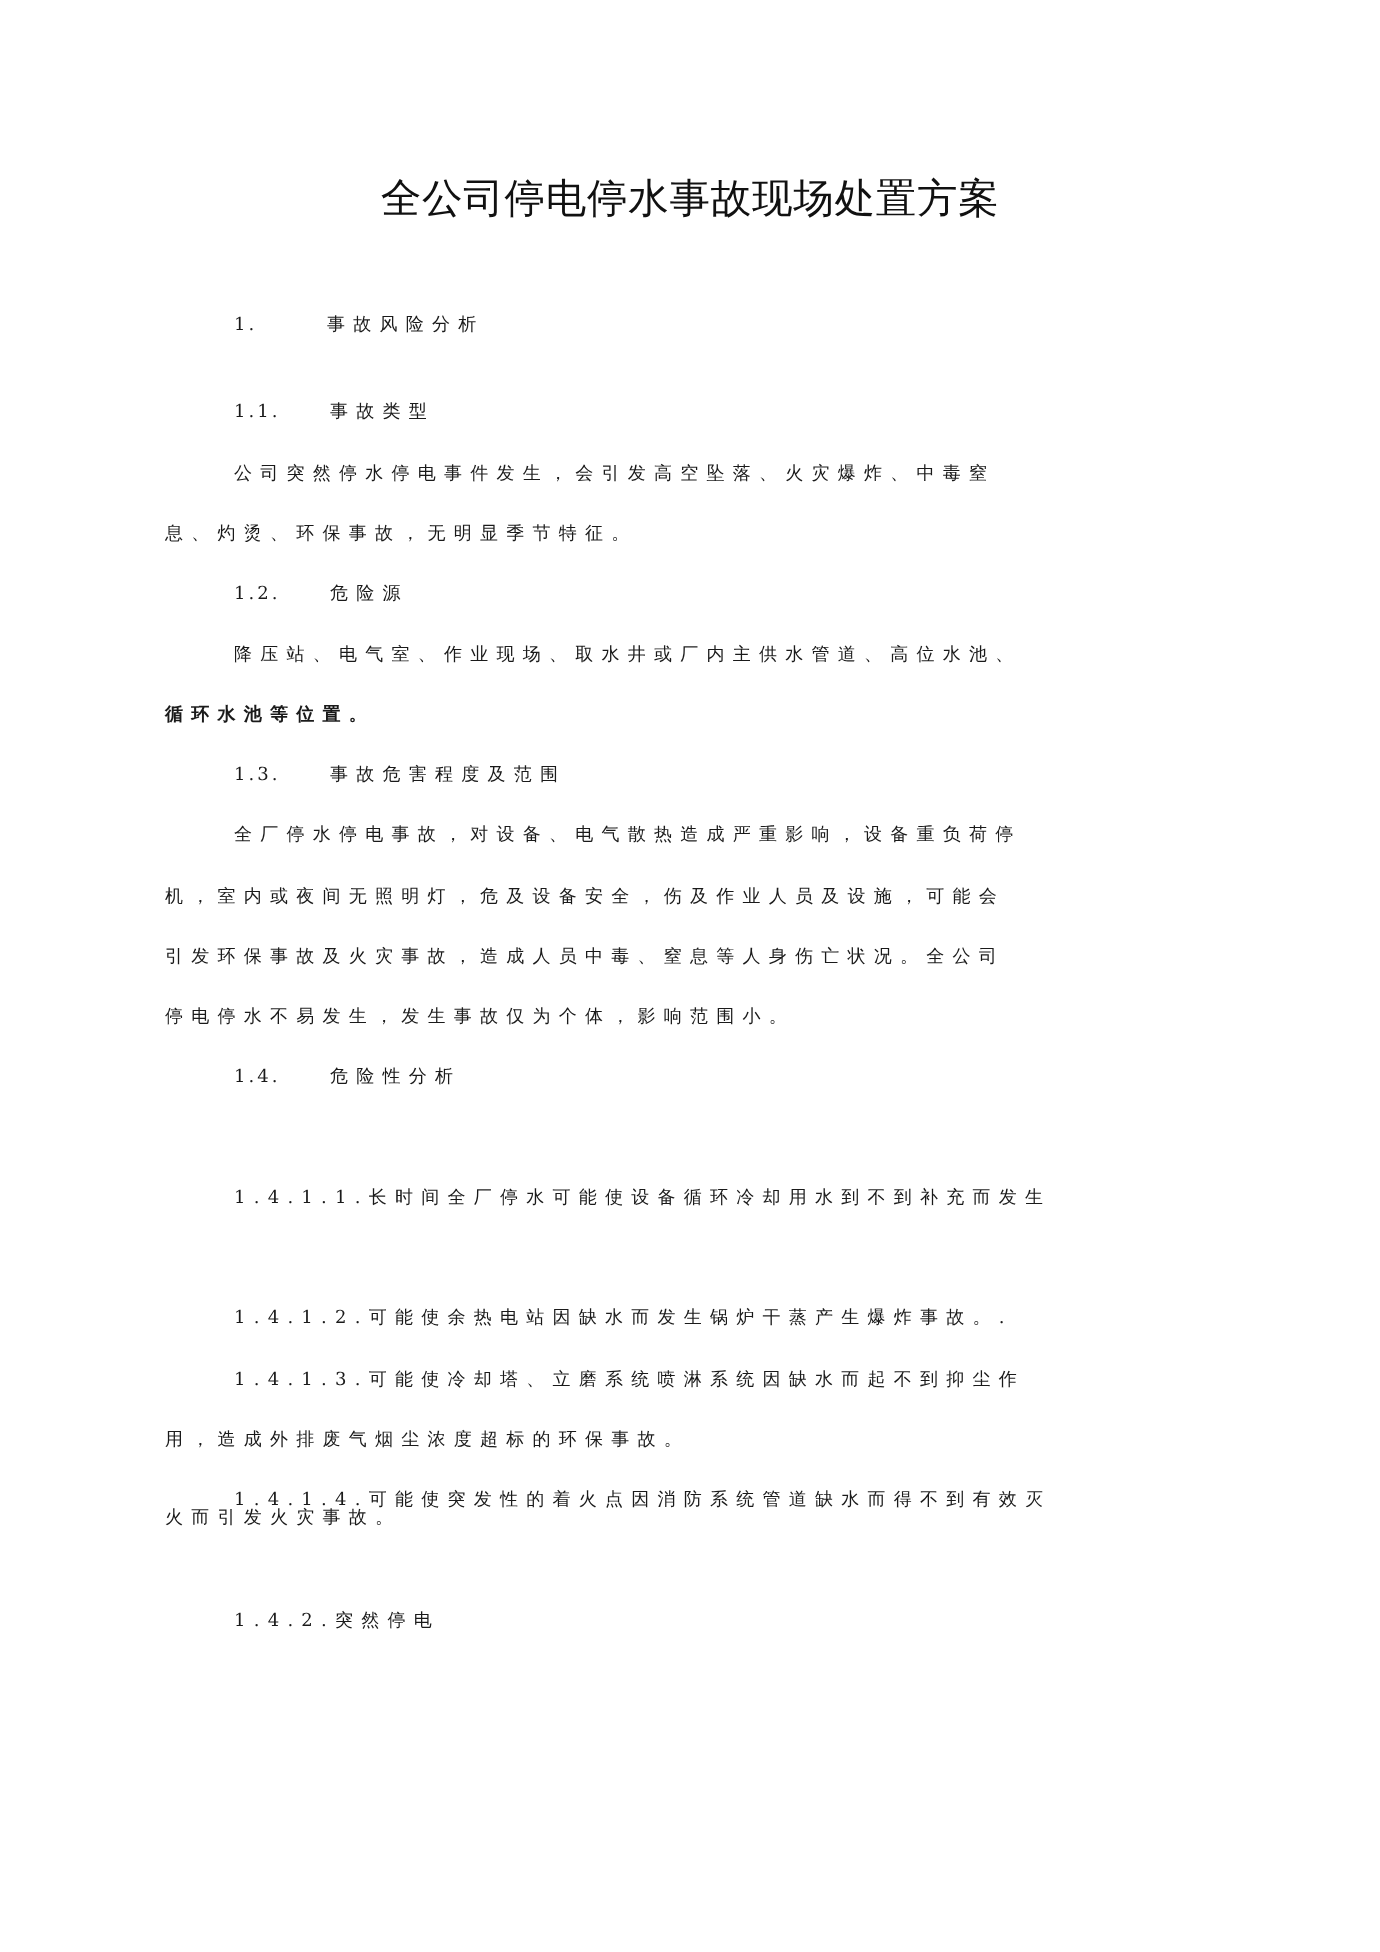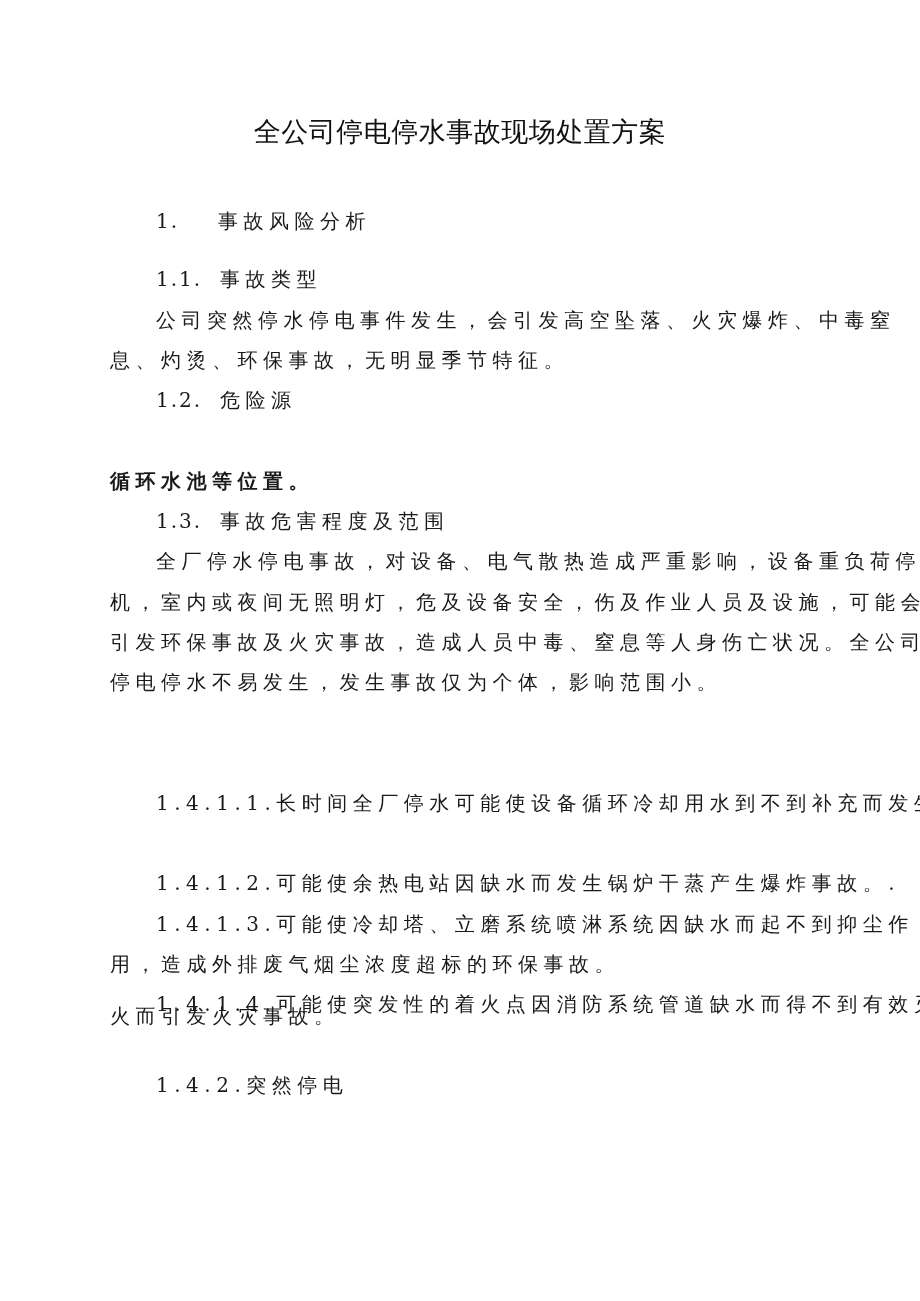--- a/index.html
+++ b/index.html
@@ -6,21 +6,21 @@
     body { width: 920px; height: 1301px; position: relative; overflow: hidden; color: #1a1a1a; }
     .page { position: absolute; left: 0; top: 0; width: 920px; height: 1301px; background: #fff; border-radius: 28px; }
     .title {
       position: absolute; left: 0; top: 114px; width: 920px; text-align: center;
       font-family: "DejaVu Sans", "Liberation Sans", sans-serif;
       font-size: 27px; letter-spacing: 0.5px; color: #111;
     }
     .line {
       position: absolute; left: 0; white-space: nowrap;
       font-family: "DejaVu Serif", "Liberation Serif", serif;
-      font-size: 20px; color: #1a1a1a; letter-spacing: 5.5px;
+      font-size: 12px; color: #1a1a1a; letter-spacing: 5.5px;
     }
     .num { display: inline-block; letter-spacing: 2px; }
     .h1 .num { width: 62px; }
     .h2 .num { width: 64px; }
   </style>
 </head>
 <body>
 
 <div class="page">
   <div class="title">全公司停电停水事故现场处置方案</div>
@@ -33,31 +33,35 @@
     <span class="num">1.1.</span><span>事故类型</span>
   </div>
 
   <div class="line" style="left:110px; top:347px;">息、灼烫、环保事故，无明显季节特征。</div>
   <div class="line" style="left:156px; top:307px;">公司突然停水停电事件发生，会引发高空坠落、火灾爆炸、中毒窒</div>
 
   <div class="line h2" style="left:156px; top:387px;">
     <span class="num">1.2.</span><span>危险源</span>
   </div>
 
+  <div class="line" style="left:156px; top:428px;">降压站、电气室、作业现场、取水井或厂内主供水管道、高位水池、</div>
   <div class="line" style="left:110px; top:468px;font-weight:bold;">循环水池等位置。</div>
 
   <div class="line h2" style="left:156px; top:508px;">
     <span class="num">1.3.</span><span>事故危害程度及范围</span>
   </div>
 
   <div class="line" style="left:156px; top:548px;">全厂停水停电事故，对设备、电气散热造成严重影响，设备重负荷停</div>
   <div class="line" style="left:110px; top:589px;">机，室内或夜间无照明灯，危及设备安全，伤及作业人员及设施，可能会</div>
   <div class="line" style="left:110px; top:629px;">引发环保事故及火灾事故，造成人员中毒、窒息等人身伤亡状况。全公司</div>
   <div class="line" style="left:110px; top:669px;">停电停水不易发生，发生事故仅为个体，影响范围小。</div>
 
+  <div class="line h2" style="left:156px; top:709px;">
+    <span class="num">1.4.</span><span>危险性分析</span>
+  </div>
 
 
   <div class="line" style="left:156px; top:790px;">1.4.1.1.长时间全厂停水可能使设备循环冷却用水到不到补充而发生</div>
   <div class="line" style="left:156px; top:870px;">1.4.1.2.可能使余热电站因缺水而发生锅炉干蒸产生爆炸事故。.</div>
   <div class="line" style="left:156px; top:911px;">1.4.1.3.可能使冷却塔、立磨系统喷淋系统因缺水而起不到抑尘作</div>
   <div class="line" style="left:110px; top:951px;">用，造成外排废气烟尘浓度超标的环保事故。</div>
   <div class="line" style="left:156px; top:991px;">1.4.1.4.可能使突发性的着火点因消防系统管道缺水而得不到有效灭</div>
   <div class="line" style="left:110px; top:1003px;">火而引发火灾事故。</div>
   <div class="line" style="left:156px; top:1072px;">1.4.2.突然停电</div>
 </div>

